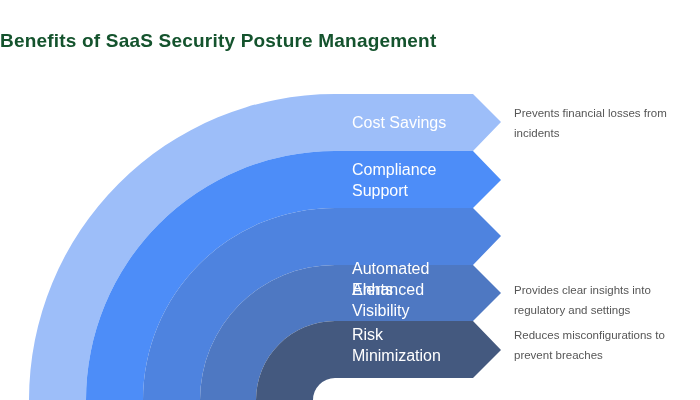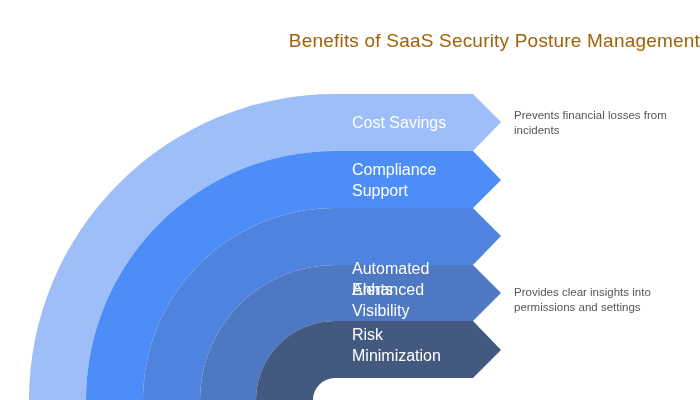--- a/index.html
+++ b/index.html
@@ -9,24 +9,24 @@
     width: 700px;
     height: 400px;
     background: #ffffff;
     overflow: hidden;
   }
   .title {
     position: absolute;
     top: 30px;
     left: 0;
     width: 700px;
-    text-align: right;
+    text-align: left;
     font-size: 19px;
-    font-weight: normal;
-    color: #a16207;
+    font-weight: bold;
+    color: #14532d;
     letter-spacing: 0.2px;
   }
   .arc-svg { position: absolute; top: 0; left: 0; }
   .band-label {
     position: absolute;
     left: 352px;
     width: 130px;
     display: flex;
     align-items: center;
     color: #ffffff;
@@ -35,21 +35,21 @@
     white-space: pre-line;
   }
   .band-desc {
     position: absolute;
     left: 514px;
     width: 184px;
     display: flex;
     align-items: center;
     color: #565656;
     font-size: 11.5px;
-    line-height: 15px;
+    line-height: 20px;
     white-space: pre-line;
   }
   .r1 { top: 94px;  height: 57px; }
   .r2 { top: 151px; height: 58px; }
   .r3 { top: 208px; height: 57px; margin-top: 42px; }
   .r4 { top: 265px; height: 69px; }
   .r5 { top: 321px; height: 47px; }
 </style>
 </head>
 <body>
@@ -72,15 +72,17 @@
   <div class="band-label r3">Automated
 Alerts</div>
   <div class="band-label r4">Enhanced
 Visibility</div>
   <div class="band-label r5">Risk
 Minimization</div>
 
   <div class="band-desc r1">Prevents financial losses from
 incidents</div>
   <div class="band-desc r4">Provides clear insights into
-permissions and settings</div>
+regulatory and settings</div>
+  <div class="band-desc r5">Reduces misconfigurations to
+prevent breaches</div>
 
 </div>
 
 </body></html>

